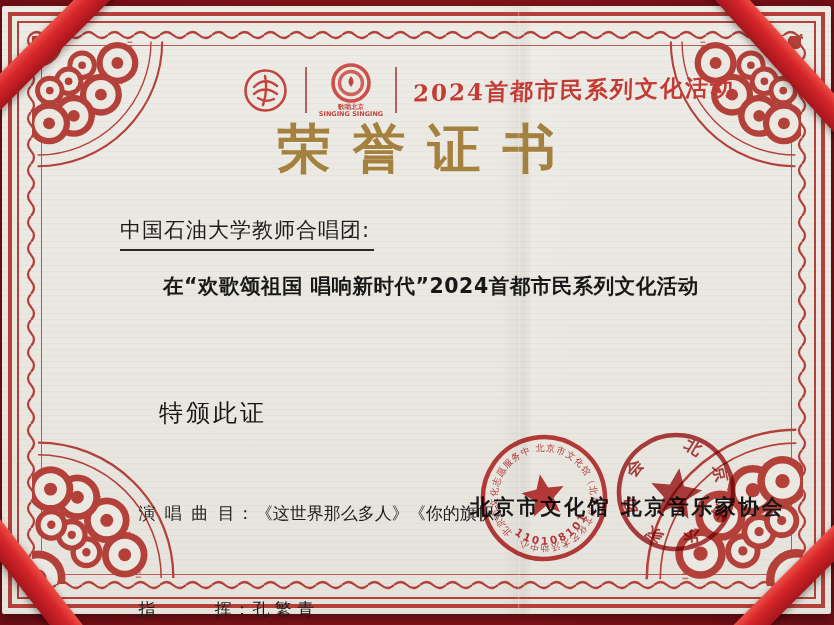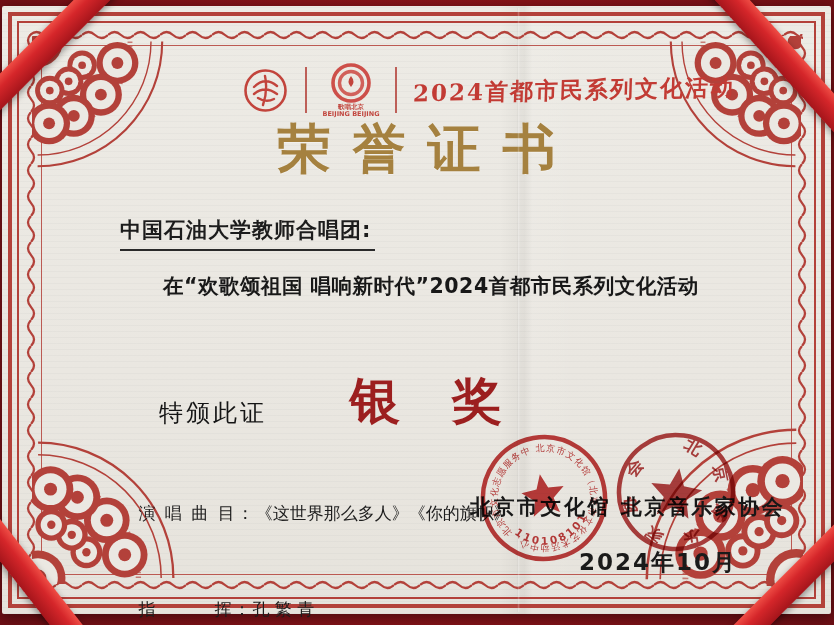--- a/index.html
+++ b/index.html
@@ -47,21 +47,21 @@
   }
   
   .cert-title{
     position:absolute;top:108px;left:0;right:0;text-align:center;
     font-family:"DejaVu Serif","Liberation Serif",serif;
     font-size:53px;font-weight:bold;color:#a5813f;letter-spacing:22px;text-indent:22px;
     text-shadow:0 1px 0 rgba(255,255,255,.35);
   }
   .recipient{
     position:absolute;left:118px;top:210px;
-    font-size:21px;font-weight:bold;color:#1c1c1c;letter-spacing:1px;
+    font-size:21px;font-weight:normal;color:#1c1c1c;letter-spacing:1px;
     border-bottom:2px solid #2a2a2a;padding:0 4px 5px 0;
   }
   .body-text{position:absolute;left:93px;right:101px;top:258px;
     font-size:20.5px;font-weight:bold;color:#181818;line-height:45px;letter-spacing:.5px;}
   .body-line1{text-indent:68px;}
   .award-prefix{position:absolute;left:157px;top:391px;font-size:24px;font-weight:normal;color:#141414;letter-spacing:3px;}
   .award-name{position:absolute;left:348px;top:362px;font-size:50px;font-weight:bold;color:#9c1f1f;
     letter-spacing:52px;font-family:"DejaVu Serif","Liberation Serif",serif;}
   
   .details{position:absolute;left:104px;top:459px;font-family:"DejaVu Serif","Liberation Serif",serif;
@@ -180,49 +180,47 @@
       <path d="M12 20 q11 -11 23 -1 M12 27 q11 -9 23 0 M23 9 q3 14 -2 29 M16 31 q8 5 16 1" fill="none" stroke="#c2443c" stroke-width="2.4" stroke-linecap="round"></path>
     </svg>
     <div class="logo-divider"></div>
     <div class="logo-brand">
       <svg viewBox="0 0 42 42">
         <circle cx="21" cy="21" r="18" fill="none" stroke="rgba(202,62,56,.9)" stroke-width="3.6"></circle>
         <circle cx="21" cy="21" r="11.5" fill="none" stroke="rgba(202,62,56,.8)" stroke-width="3.4"></circle>
         <path d="M21 14 q5 6 0 11 q-5 -5 0 -11z" fill="#c2443c"></path>
       </svg>
       <span class="logo-caption">歌唱北京</span>
-      <span class="logo-caption">BEIJING BEIJING</span>
+      <span class="logo-caption">SINGING SINGING</span>
     </div>
     <div class="logo-divider"></div>
     <div class="event-title">2024首都市民系列文化活动</div>
   </div>
 
   <div class="cert-title">荣誉证书</div>
 
   <div class="recipient">中国石油大学教师合唱团:</div>
 
   <div class="body-text">
     <div class="body-line1">在“欢歌颂祖国 唱响新时代”2024首都市民系列文化活动</div>
   </div>
 
   <div class="award-prefix">特颁此证</div>
-  <div class="award-name">银奖</div>
 
   <div class="details">
     <div class="row">
       <span class="lbl">演 唱 曲 目：</span><span>《这世界那么多人》《你的旗帜》</span>
     </div>
     <div class="row">
       <span class="lbl">指　　　挥：</span><span>孔 繁 青</span>
     </div>
 
   </div>
 
   <div class="issuers">北京市文化馆 北京音乐家协会</div>
-  <div class="cert-date">2024年10月</div>
 
   <div class="seal seal-left">
     <svg viewBox="0 0 130 130">
       <circle cx="65" cy="65" r="61" fill="none" stroke="#c03030" stroke-width="4.5"></circle>
       <path id="sealLtop" d="M65,18 a47,47 0 1 1 -0.01,0" fill="none"></path>
       <path id="sealLbot" d="M26,90 a46,46 0 0 0 78,0" fill="none"></path>
       <text font-size="9" fill="#c03030" letter-spacing="1">
         <textPath href="#sealLtop">北京市文化馆（北京市文化艺术活动中心、北京市文化志愿服务中心）</textPath>
       </text>
       <text font-size="10.5" fill="#c03030" letter-spacing="2.5" font-weight="bold">

